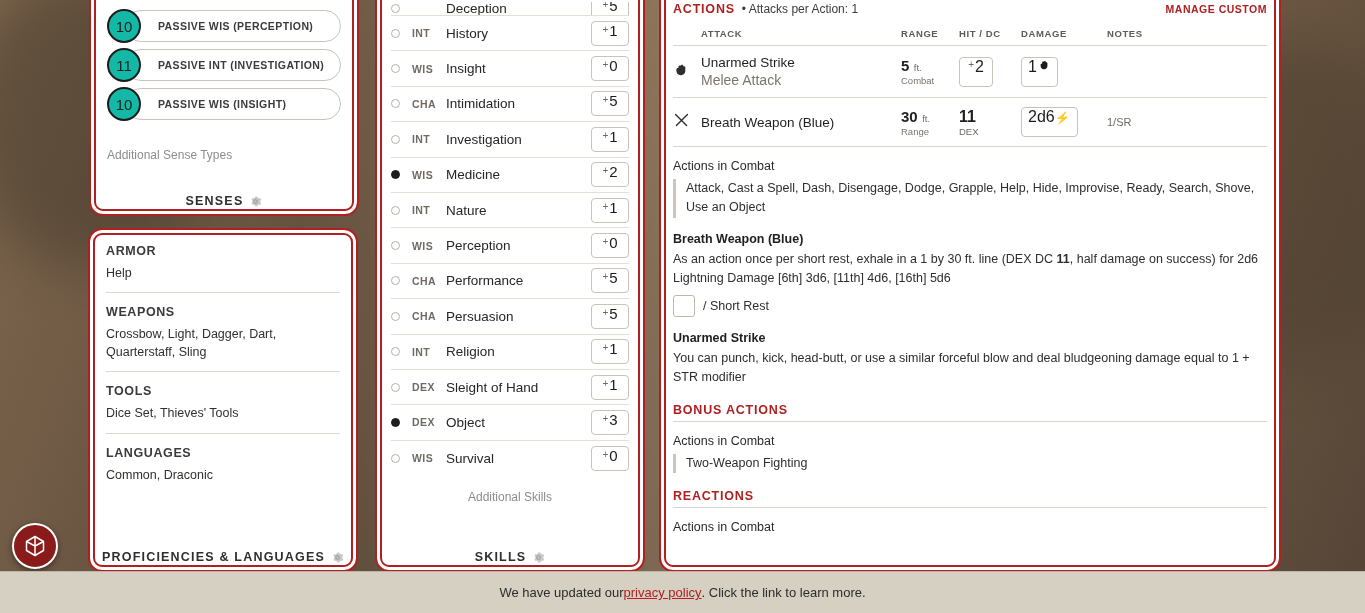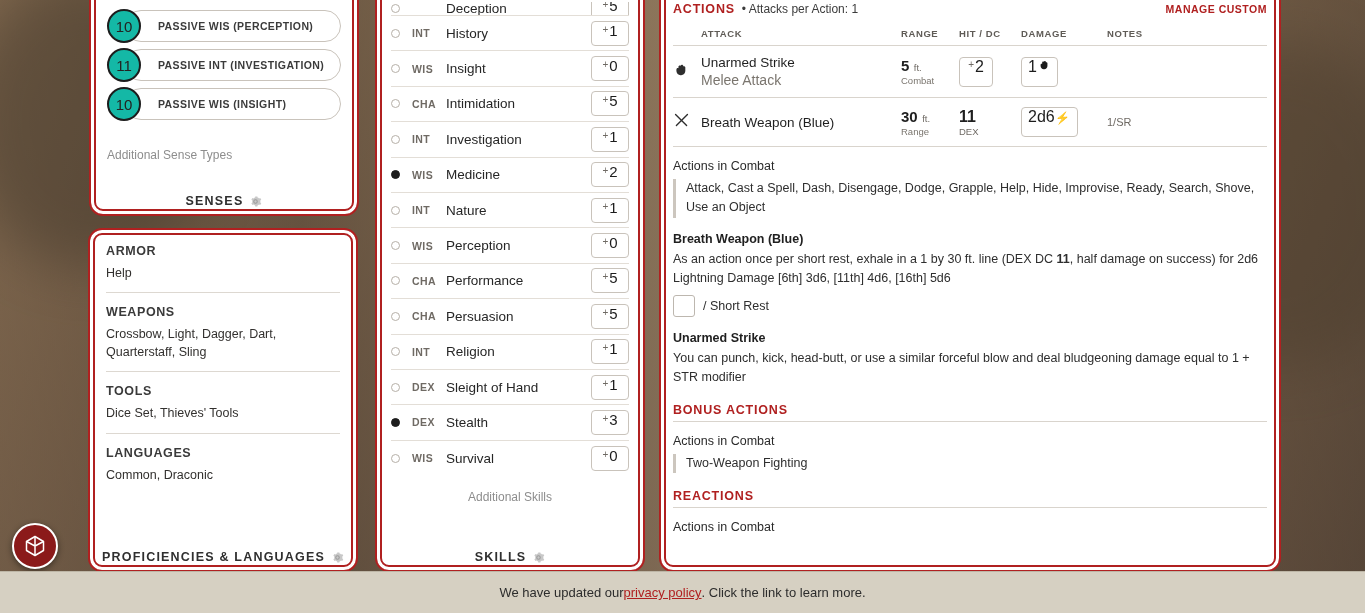--- a/index.html
+++ b/index.html
@@ -438,21 +438,21 @@
         <div class="skill-name">Sleight of Hand</div>
         <div class="skill-mod">
           <span class="sign">+</span>
           <span class="val">1</span>
         </div>
       </div>
 
       <div class="skill-row">
         <div class="skill-dot filled"></div>
         <div class="skill-abbr">DEX</div>
-        <div class="skill-name">Stealth</div>
+        <div class="skill-name">Object</div>
         <div class="skill-mod">
           <span class="sign">+</span>
           <span class="val">3</span>
         </div>
       </div>
 
       <div class="skill-row" style="border-bottom:none;">
         <div class="skill-dot"></div>
         <div class="skill-abbr">WIS</div>
         <div class="skill-name">Survival</div>

